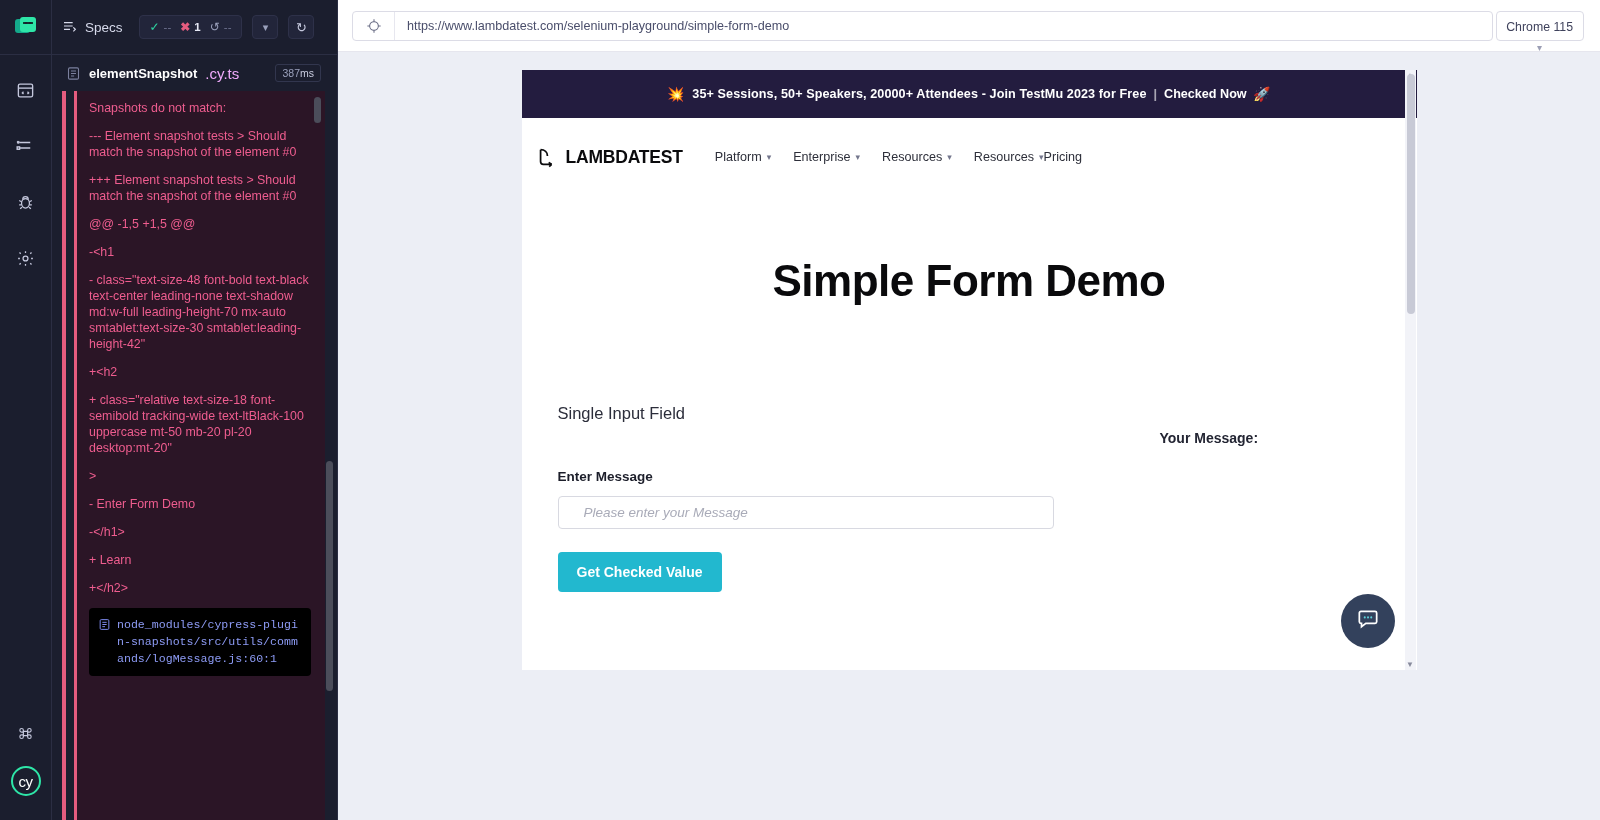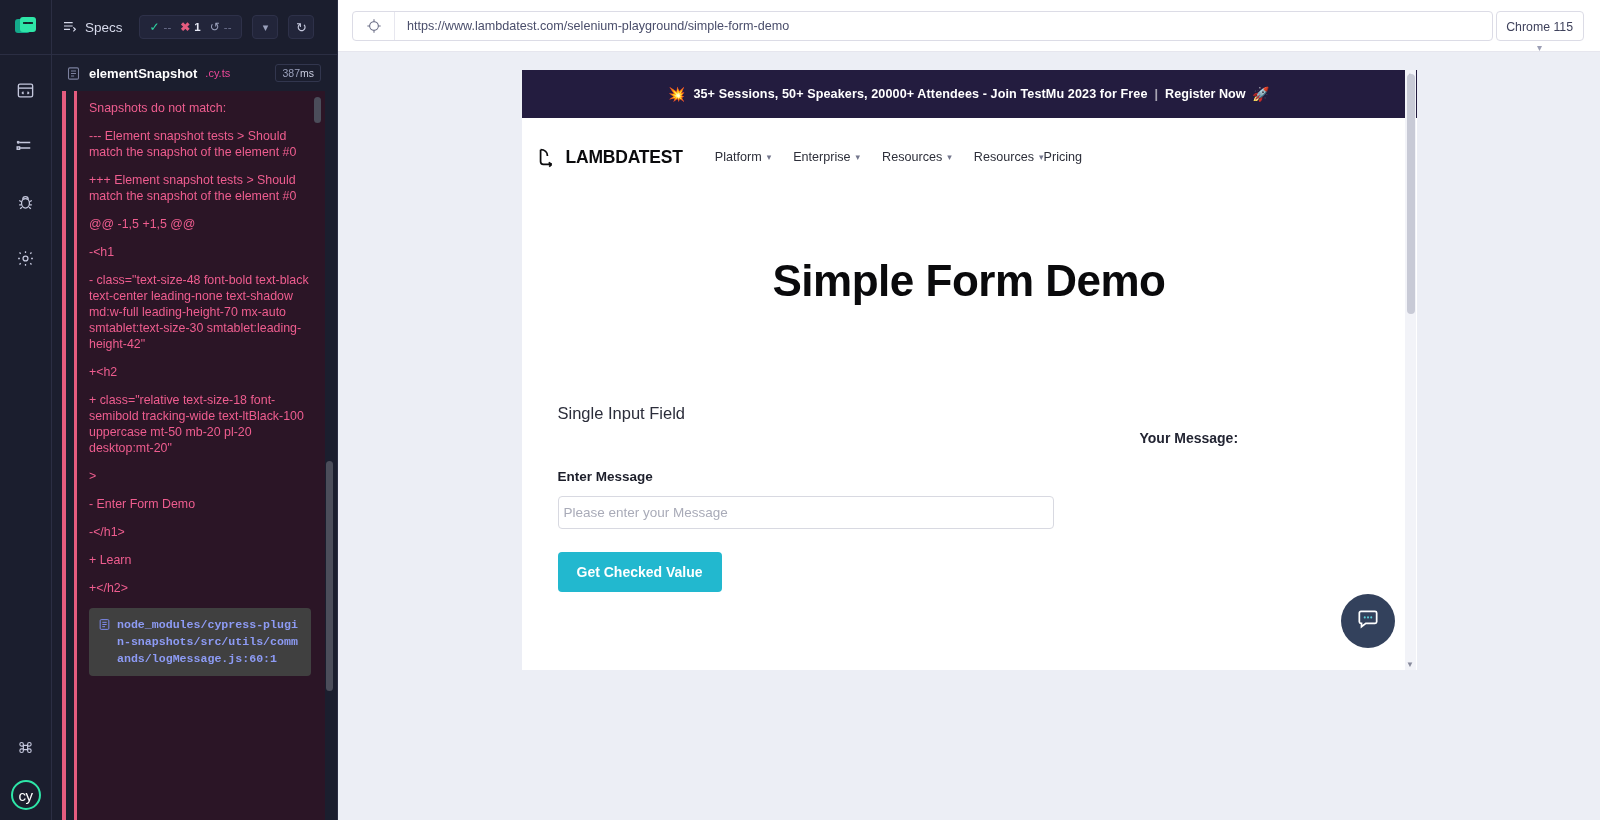--- a/index.html
+++ b/index.html
@@ -51,21 +51,21 @@
   }
   .rail-icons { margin-top: 18px; display: flex; flex-direction: column; gap: 22px; align-items: center; }
   .rail-btn {
     width: 34px; height: 34px;
     display: flex; align-items: center; justify-content: center;
     border-radius: 4px; cursor: pointer;
     color: #c5c8dd;
   }
   .rail-btn svg { display: block; }
   .rail-bottom {
-    position: absolute; bottom: 10px; left: 0; width: 100%;
+    position: absolute; bottom: 24px; left: 0; width: 100%;
     display: flex; flex-direction: column; align-items: center; gap: 16px;
   }
   .cy-circle {
     width: 30px; height: 30px; border-radius: 50%;
     border: 2px solid #2ee6a8;
     display: flex; align-items: center; justify-content: center;
     color: #ffffff; font-size: 15px; font-weight: 400;
     font-family: "Liberation Sans", sans-serif;
     letter-spacing: -0.5px;
   }
@@ -102,21 +102,21 @@
     color: #9aa0bb; font-size: 11px; cursor: pointer;
   }
   .hdr-sq.reload { color: #c5c8dd; font-size: 13px; }
 
   .spec-title-row {
     display: flex; align-items: center; gap: 8px;
     padding: 9px 12px 9px 14px;
   }
   .spec-file-icon { color: #7b809e; display: flex; }
   .spec-name { font-size: 13px; font-weight: 700; color: #ffffff; }
-  .spec-ext  { font-size: 11px; font-weight: 400; color: #ec4899; }
+  .spec-ext  { font-size: 15px; font-weight: 400; color: #f0abfc; }
   .dur-badge {
     margin-left: auto; margin-right: 4px;
     border: 1px solid #32364e; border-radius: 3px;
     padding: 2px 6px; font-size: 10.5px; color: #9aa0bb;
   }
   .dur-badge b { color: #c9ccdf; font-weight: 400; }
 
   
   .err-scroll {
     flex: 1; position: relative; overflow: hidden;
@@ -135,26 +135,25 @@
   }
   .err-line {
     color: #ef5d8f;
     font-size: 12.4px;
     line-height: 16px;
     margin-bottom: 12px;
     word-break: break-word;
     font-family: "Liberation Sans", sans-serif;
   }
   .code-frame {
-    background: #404040;
+    background: #000000;
     border-radius: 4px;
     padding: 8px 9px 9px 9px;
     display: flex; gap: 6px; align-items: flex-start;
     margin-top: 4px;
-    font-weight: bold;
   }
   .code-frame .ic { color: #7f8cf2; flex: 0 0 auto; margin-top: 1px; }
   .code-frame a {
     color: #8d9bf5; font-size: 11.6px; line-height: 17px;
     font-family: "Liberation Mono", monospace;
     text-decoration: none; word-break: break-all; cursor: pointer;
   }
   .sb-thumb {
     position: absolute; width: 7px; border-radius: 4px;
     background: #5d5f6b;
@@ -245,30 +244,30 @@
     text-align: center; margin-top: 60px;
     font-size: 44px; font-weight: 800; color: #0a0a0c; letter-spacing: -0.5px;
   }
   .form-area { display: flex; padding: 0 36px; margin-top: 98px; position: relative; }
   .form-left { width: 540px; }
   .sec-title { font-size: 16.5px; color: #2b2d3a; font-weight: 400; }
   .lbl { margin-top: 46px; font-size: 13.5px; font-weight: 700; color: #1c1e2a; }
   .msg-input {
     margin-top: 12px; width: 496px; height: 33px;
     border: 1px solid #d8d9e1; border-radius: 4px;
-    padding: 0 5px; font-size: 13.5px; color: #2b2d3a;
-    font-family: "Liberation Sans", sans-serif; outline: none; background: #fff;
+    padding: 0 25px; font-size: 13.5px; color: #2b2d3a;
+    font-family: "Liberation Sans", sans-serif; outline: none; background: #fff; font-style: italic;
   }
   .msg-input::placeholder { color: #a9abb8; }
   .get-btn {
     margin-top: 23px; background: #22b8cf; border: none; border-radius: 4px;
     color: #ffffff; font-size: 14px; font-weight: 700;
     padding: 12px 19px; cursor: pointer; font-family: "Liberation Sans", sans-serif;
   }
-  .form-right { margin-left: 42px; padding-top: 26px; }
+  .form-right { margin-left: 62px; padding-top: 26px; }
   .your-msg { font-size: 14px; font-weight: 700; color: #232533; }
 
   .chat-fab {
     position: absolute; right: 22px; bottom: 22px;
     width: 54px; height: 54px; border-radius: 50%;
     background: #33415c; display: flex; align-items: center; justify-content: center;
     cursor: pointer;
   }
   .aut-sb {
     position: absolute; right: 2px; top: 4px; width: 8px; height: 240px;
@@ -459,21 +458,21 @@
       </div>
     </div>
 
     <div class="aut-wrap">
       <div class="aut">
 
         <div class="promo">
           <span class="emoji">💥</span>
           <span class="txt">35+ Sessions, 50+ Speakers, 20000+ Attendees - Join TestMu 2023 for Free</span>
           <span class="sep">|</span>
-          <span class="reg">Register Now</span>
+          <span class="reg">Checked Now</span>
           <span class="rocket">🚀</span>
         </div>
 
         <div class="nav">
           <div class="brand">
             <span class="mark">
               <svg width="22" height="22" viewBox="0 0 24 24" fill="none" stroke="currentColor" stroke-width="1.9">
                 <path d="M5 4v13a3 3 0 0 0 3 3h9"></path>
                 <path d="M5 4c4.5 0 7.5 2.8 7.5 7"></path>
                 <path d="M17 20l-3.2-2M17 20l-2.6 2.4"></path>

